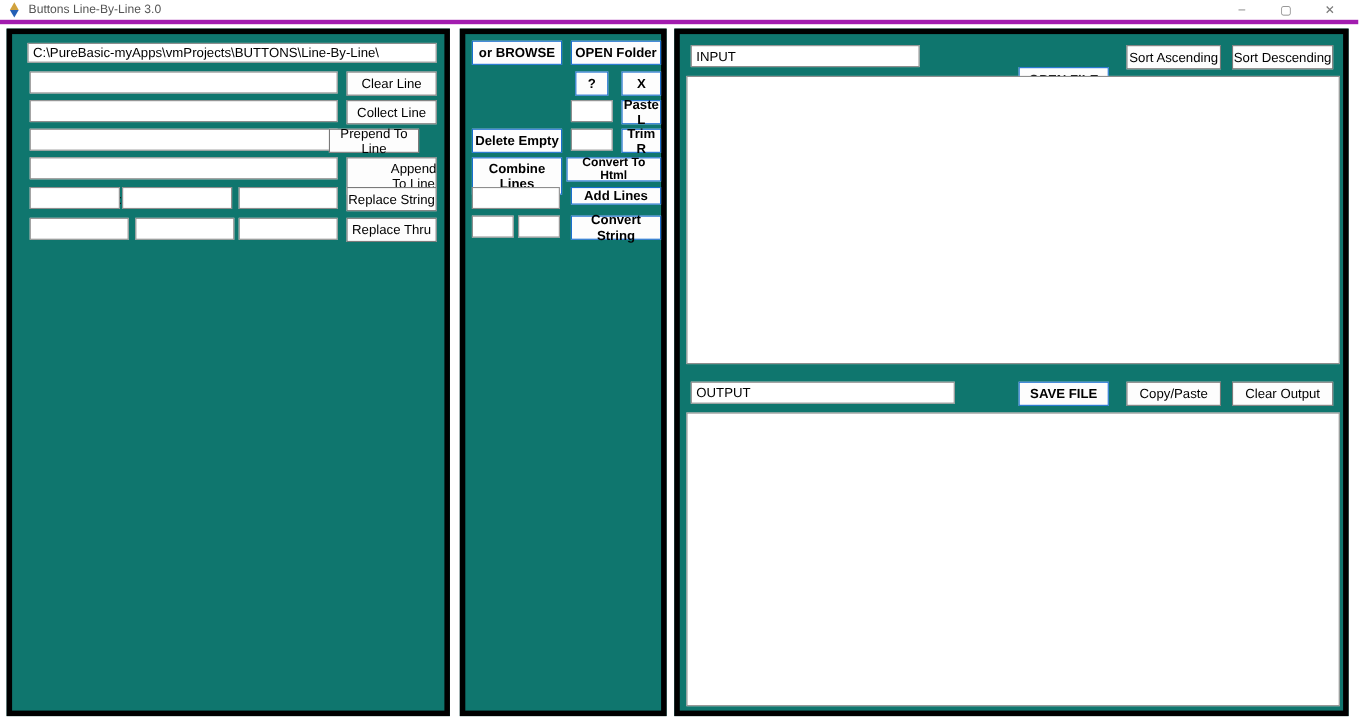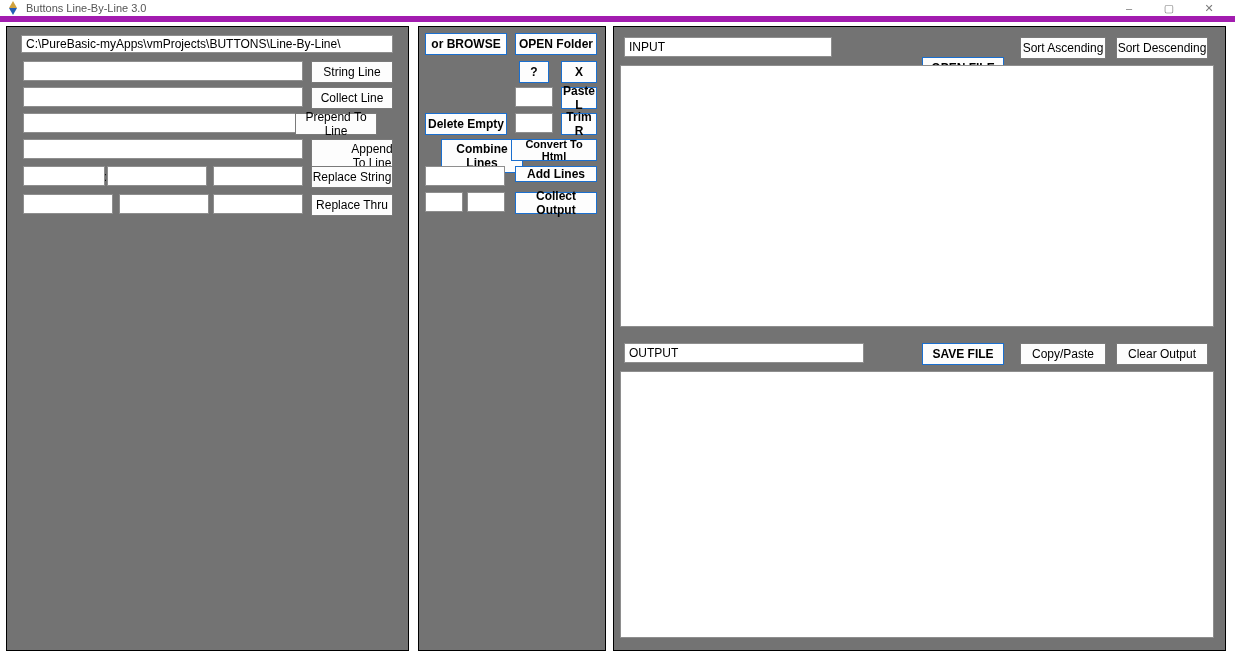--- a/index.html
+++ b/index.html
@@ -14,21 +14,21 @@
     color: #000;
   }
 
   
   .titlebar {
     height: 22px;
     background: #ffffff;
     display: flex;
     align-items: center;
     padding: 0 6px;
-    border-bottom: 6px solid #a21caf;
+    border-bottom: 4px solid #a21caf;
   }
   .titlebar .icon { width: 14px; height: 14px; margin-right: 6px; position: relative; }
   .titlebar .icon::before {
     content: "";
     position: absolute; left: 3px; top: 0;
     border-left: 4px solid transparent;
     border-right: 4px solid transparent;
     border-bottom: 7px solid #d1a23d;
   }
   .titlebar .icon::after {
@@ -44,22 +44,22 @@
     width: 40px; height: 22px; display: flex; align-items: center; justify-content: center;
     color: #7a7a7a; font-family: "Segoe UI Symbol", Arial, sans-serif; font-size: 11px;
     cursor: default;
   }
 
   .canvas { position: relative; width: 1235px; height: 635px; }
 
   
   .panel {
     position: absolute;
-    background: #737373;
-    border: 1px solid #000000;
+    background: #0f766e;
+    border: 5px solid #000000;
   }
   #panel-left   { left: 6px;  top: 4px;  width: 403px; height: 625px; }
   #panel-mid    { left: 418px; top: 4px;  width: 188px; height: 625px; }
   #panel-right  { left: 613px; top: 4px;  width: 613px; height: 625px; }
 
   .inp {
     position: absolute;
     border: 1px solid #8e8e8e;
     background: #ffffff;
     font-size: 12px;
@@ -110,21 +110,21 @@
   </div>
 </div>
 
 <div class="canvas">
 
   <div id="panel-left" class="panel">
     <input class="inp" style="left: 14px; top: 8px; width: 372px; height: 18px;" value="C:\PureBasic-myApps\vmProjects\BUTTONS\Line-By-Line\">
 
     <div class="lbl" style="left:18px; top:38px;">IF Line Contains This:</div>
     <input class="inp" style="left: 16px; top: 34px; width: 280px; height: 20px; padding-left: 110px;">
-    <button class="btn" style="left:304px; top:34px; width:82px; height:22px;">String Line</button>
+    <button class="btn" style="left:304px; top:34px; width:82px; height:22px;">Clear Line</button>
 
     <div class="lbl" style="left:18px; top:64px;">IF Line Contains This:</div>
     <input class="inp" style="left: 16px; top: 60px; width: 280px; height: 20px; padding-left: 110px;">
     <button class="btn" style="left:304px; top:60px; width:82px; height:22px;">Collect Line</button>
 
     <div class="lbl" style="left:18px; top:90px;">Prepend This To Line:</div>
     <input class="inp" style="left: 16px; top: 86px; width: 280px; height: 20px; padding-left: 110px;">
     <button class="btn" style="left:288px; top:86px; width:82px; height:22px;">Prepend To Line</button>
 
     <div class="lbl" style="left:18px; top:116px;">Append This To Line:</div>
@@ -150,29 +150,29 @@
     <button class="btn primary" style="left:100px; top:34px; width:30px; height:22px;">?</button>
     <button class="btn primary" style="left:142px; top:34px; width:36px; height:22px;">X</button>
 
     <input class="inp" style="left: 96px; top: 60px; width: 38px; height: 20px;">
     <button class="btn primary" style="left:142px; top:60px; width:36px; height:22px;">Paste L</button>
 
     <button class="btn primary" style="left:6px; top:86px; width:82px; height:22px;">Delete Empty</button>
     <input class="inp" style="left: 96px; top: 86px; width: 38px; height: 20px;">
     <button class="btn primary" style="left:142px; top:86px; width:36px; height:22px;">Trim R</button>
 
-    <button class="btn primary" style="left:6px; top:112px; width:82px; height:34px;margin-left:16px;">Combine Lines</button>
+    <button class="btn primary" style="left:6px; top:112px; width:82px; height:34px;">Combine Lines</button>
     <button class="btn primary" style="left:92px; top:112px; width:86px; height:22px; font-size:11px;">Convert To Html</button>
 
     <input class="inp" style="left: 6px; top: 139px; width: 80px; height: 20px;">
     <button class="btn primary" style="left:96px; top:139px; width:82px; height:16px;">Add Lines</button>
 
     <input class="inp" style="left: 6px; top: 165px; width: 38px; height: 20px;">
     <input class="inp" style="left: 48px; top: 165px; width: 38px; height: 20px;">
-    <button class="btn primary" style="left:96px; top:165px; width:82px; height:22px;">Collect Output</button>
+    <button class="btn primary" style="left:96px; top:165px; width:82px; height:22px;">Convert String</button>
   </div>
 
   <div id="panel-right" class="panel">
 
     <input class="inp" style="left: 10px; top: 10px; width: 208px; height: 20px;" value="INPUT">
     <button class="btn primary" style="left:308px; top:10px; width:82px; height:22px;margin-top:20px;">OPEN FILE</button>
     <button class="btn" style="left:406px; top:10px; width:86px; height:22px;">Sort Ascending</button>
     <button class="btn" style="left:502px; top:10px; width:92px; height:22px;">Sort Descending</button>
 
     <textarea class="textarea" style="left: 6px; top: 38px; width: 594px; height: 262px;"></textarea>

